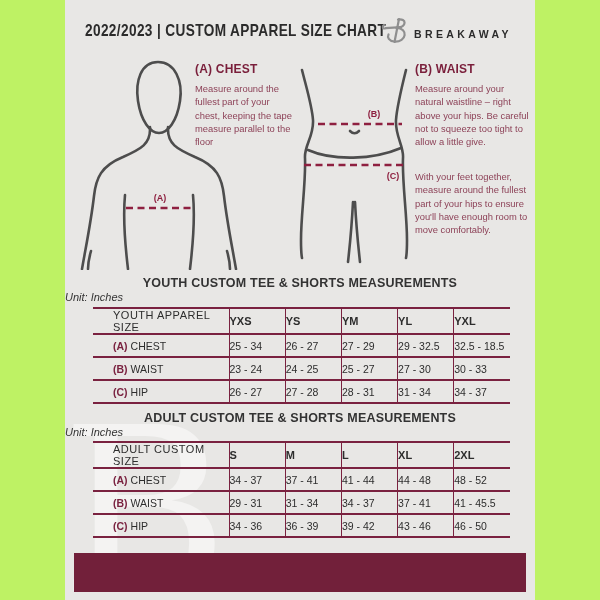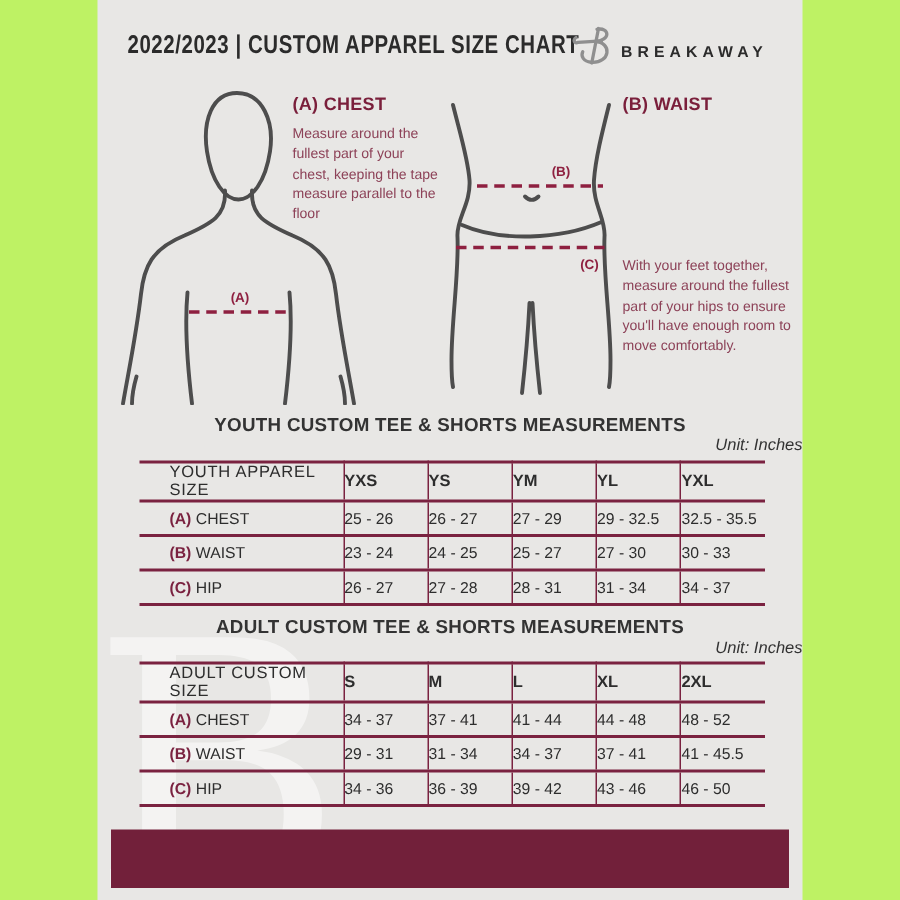--- a/index.html
+++ b/index.html
@@ -36,21 +36,21 @@
   .measure-chest{left:130px;top:62px;width:99px;}
   .measure-waist{left:350px;top:62px;width:118px;}
   .measure-hips{left:350px;top:164px;width:118px;}
   .measure-heading{font-size:12px;font-weight:800;color:#7a1f3b;letter-spacing:.2px;}
   .measure-body{margin-top:6px;font-size:9.4px;font-weight:500;
     color:var(--para);line-height:1.42;}
 
   
   .section-title{position:absolute;left:0;width:470px;text-align:center;font-size:12.5px;
     font-weight:800;color:#333;letter-spacing:.2px;z-index:2;}
-  .section-unit{position:absolute;left:0;width:470px;text-align:right;font-size:11px;
+  .section-unit{position:absolute;left:0;width:470px;text-align:left;font-size:11px;
     font-style:italic;font-weight:500;color:#333;z-index:2;}
   .youth-title{top:276px;} .youth-unit{top:291px;}
   .adult-title{top:411px;} .adult-unit{top:426px;}
 
   
   .size-table{position:absolute;left:28px;width:417px;border-collapse:collapse;table-layout:fixed;
     border-top:2px solid var(--maroon);z-index:2;background:transparent;}
   .youth-table{top:307px;} .adult-table{top:441px;}
   .size-table th,.size-table td{border-bottom:2px solid var(--maroon);text-align:left;
     padding:0;color:var(--dark);}
@@ -116,20 +116,21 @@
         <text class="fig-label" x="95" y="125" text-anchor="middle">(C)</text>
       </svg>
     </div>
 
     <div class="measure measure-chest">
       <div class="measure-heading">(A) CHEST</div>
       <div class="measure-body">Measure around the fullest part of your chest, keeping the tape measure parallel to the floor</div>
     </div>
     <div class="measure measure-waist">
       <div class="measure-heading">(B) WAIST</div>
+      <div class="measure-body">Measure around your natural waistline – right above your hips. Be careful not to squeeze too tight to allow a little give.</div>
     </div>
     <div class="measure measure-hips">
       <div class="measure-body">With your feet together, measure around the fullest part of your hips to ensure you'll have enough room to move comfortably.</div>
     </div>
 
     <div class="watermark">B</div>
 
     <div class="section-title youth-title">YOUTH CUSTOM TEE &amp; SHORTS MEASUREMENTS</div>
     <div class="section-unit youth-unit">Unit: Inches</div>
     <table class="size-table youth-table">
@@ -139,25 +140,25 @@
             <th>YXS</th>
             <th>YS</th>
             <th>YM</th>
             <th>YL</th>
             <th>YXL</th>
           </tr>
         </thead>
         <tbody>
           <tr>
             <td class="label-col"><span class="letter">(A)</span>CHEST</td>
-            <td>25 - 26</td>
+            <td>25 - 34</td>
             <td>26 - 27</td>
             <td>27 - 29</td>
             <td>29 - 32.5</td>
-            <td>32.5 - 35.5</td>
+            <td>32.5 - 18.5</td>
           </tr>
           <tr>
             <td class="label-col"><span class="letter">(B)</span>WAIST</td>
             <td>23 - 24</td>
             <td>24 - 25</td>
             <td>25 - 27</td>
             <td>27 - 30</td>
             <td>30 - 33</td>
           </tr>
           <tr>

